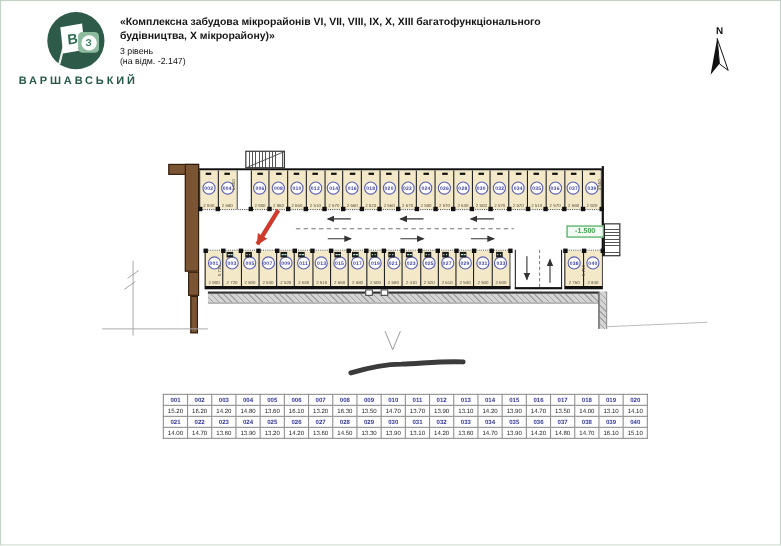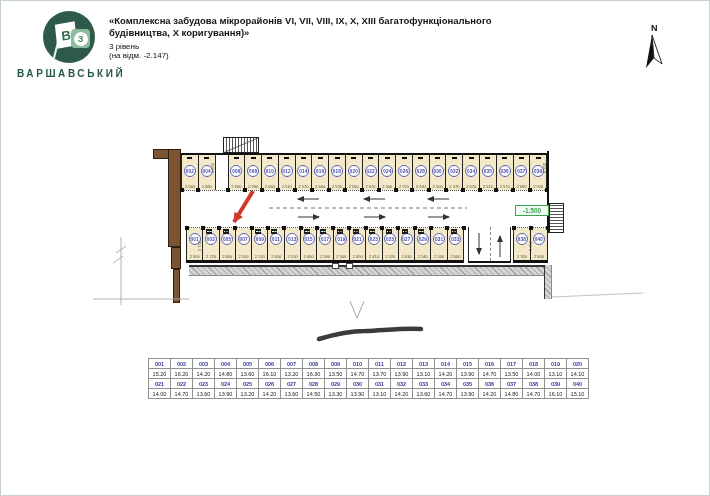--- a/index.html
+++ b/index.html
@@ -84,21 +84,21 @@
         <div class="logo-bubble-in">
           <span>З</span>
         </div>
       </div>
     </div>
     <div class="brand">ВАРШАВСЬКИЙ</div>
   </div>
 
   <div class="titleblock">
     <div class="t-line">«Комплексна забудова мікрорайонів VI, VII, VIII, IX, X, XIII багатофункціонального</div>
-    <div class="t-line">будівництва, X коригування)»</div>
+    <div class="t-line">будівництва, X мікрорайону)»</div>
     <div class="level">3 рівень</div>
     <div class="elev-note">(на відм. -2.147)</div>
   </div>
 
   <span class="north-label">N</span>
 
   <div class="wall-brown" style="left:152px;top:148px;width:28px;height:10px;"></div>
   <div class="wall-brown" style="left:167px;top:148px;width:13px;height:98px;"></div>
   <div class="wall-brown" style="left:170px;top:246px;width:10px;height:22px;"></div>
   <div class="wall-brown" style="left:172px;top:268px;width:7px;height:34px;"></div>

